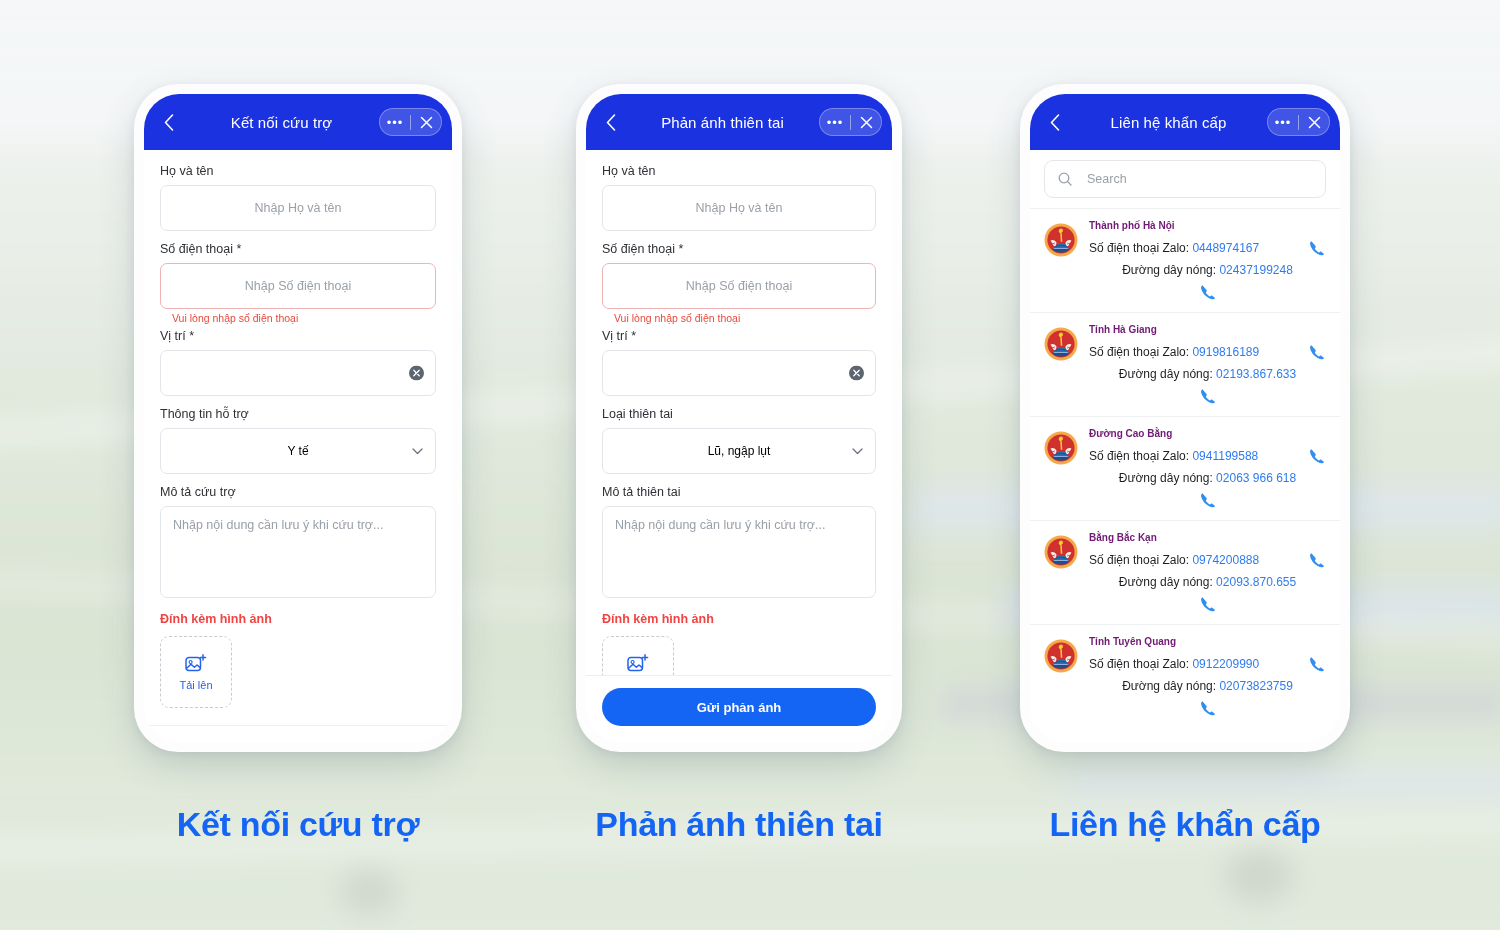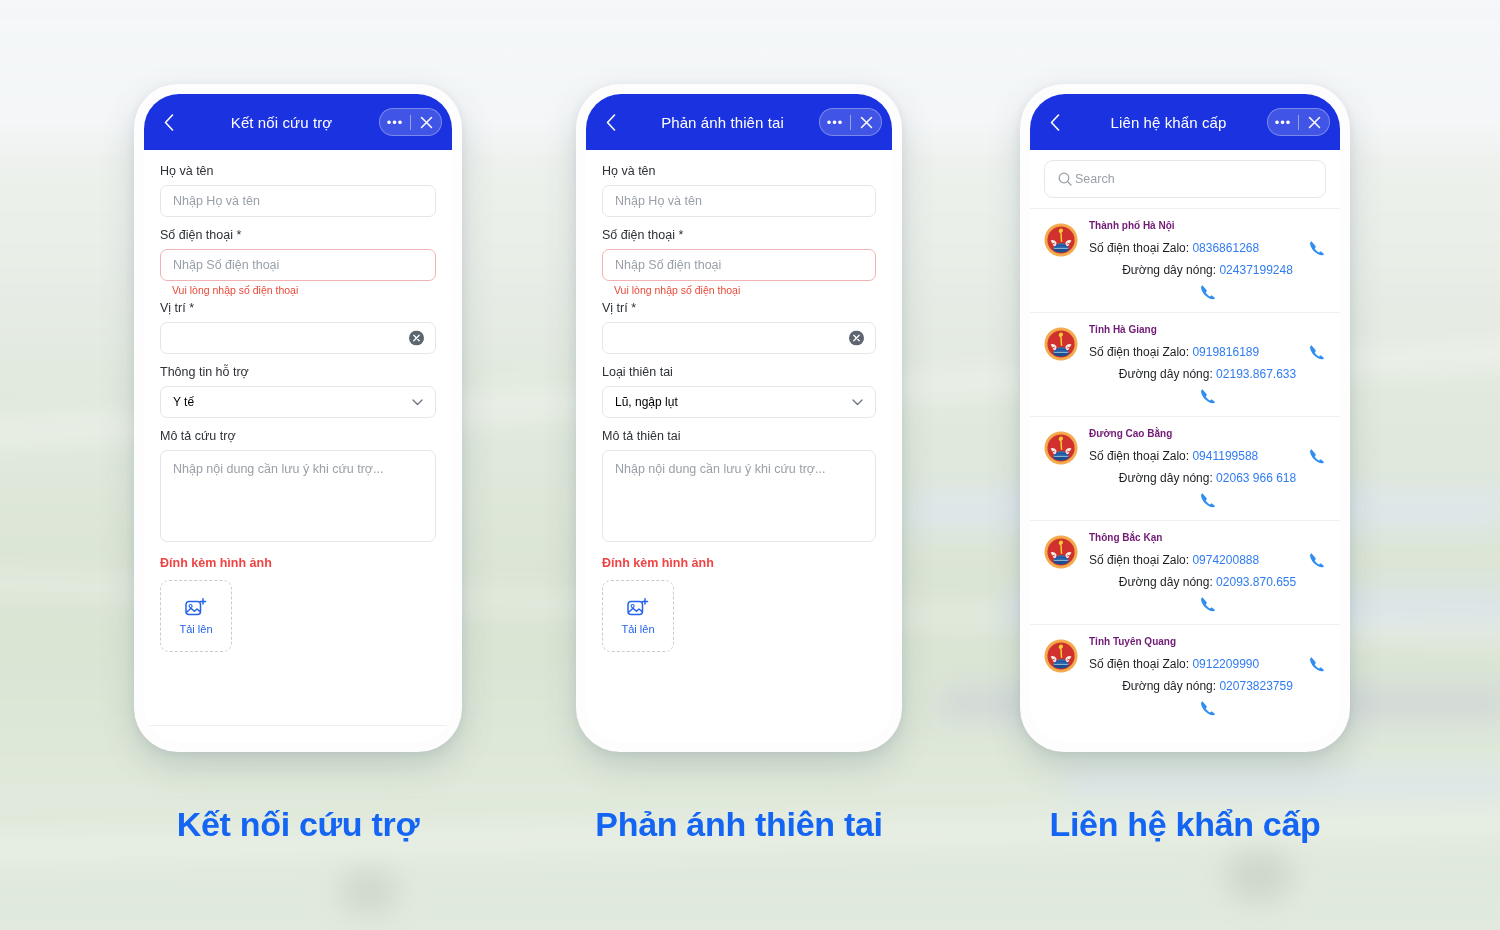--- a/index.html
+++ b/index.html
@@ -139,31 +139,32 @@
     background: #fff;
   }
   .lbl {
     font-size: 12.5px;
     color: #2d3035;
     margin-bottom: 6px;
     line-height: 1.2;
   }
   .field {
     width: 100%;
-    height: 32px;
+    height: 46px;
     border: 1px solid #e2e5e9;
     border-radius: 7px;
     display: flex;
     align-items: center;
     padding: 0 12px;
     font-size: 12.5px;
     color: #9aa0a8;
     background: #fff;
     margin-bottom: 11px;
     position: relative;
+    justify-content: center;
   }
   .field.err { border-color: #f0b2b2; }
   .field.empty { color: transparent; }
   .err-msg {
     color: #e8493a;
     font-size: 10.5px;
     margin: -8px 0 5px 12px;
   }
   .field .clear {
     position: absolute;
@@ -238,21 +239,21 @@
     overflow: hidden;
     padding-top: 10px;
   }
   .search {
     margin: 0 14px 10px 14px;
     height: 38px;
     border: 1px solid #e4e7ea;
     border-radius: 9px;
     display: flex;
     align-items: center;
-    gap: 3px;
+    gap: 15px;
     padding: 0 13px;
   }
   .search-ph { font-size: 12.5px; color: #9aa0a8; }
   .c-item {
     display: flex;
     gap: 11px;
     padding: 11px 14px 10px 14px;
     border-top: 1px solid #eef0f2;
     align-items: flex-start;
   }
@@ -461,20 +462,23 @@
           <svg width="22" height="20" viewBox="0 0 22 20" fill="none">
             <rect x="1" y="3.5" width="14.5" height="13" rx="3" stroke="#2563eb" stroke-width="1.5"></rect>
             <circle cx="5.6" cy="8" r="1.5" stroke="#2563eb" stroke-width="1.2"></circle>
             <path d="M1.6 14.2 L6 10.2 L9.4 13.2 L12 11 L15.2 13.6" stroke="#2563eb" stroke-width="1.5" stroke-linecap="round" stroke-linejoin="round"></path>
             <path d="M18 0.8 L18 6 M15.4 3.4 L20.6 3.4" stroke="#2563eb" stroke-width="1.5" stroke-linecap="round"></path>
           </svg>
           <span class="upload-lbl">Tải lên</span>
         </div>
       </div>
 
+      <div class="footer">
+        <button class="submit">Gửi phản ánh</button>
+      </div>
     </div>
   </div>
 
   <div class="phone" style="left:1020px; top:84px; width:330px; height:668px;">
     <div class="screen">
 
       <div class="hdr">
         <div class="hdr-back">
           <svg width="10" height="17" viewBox="0 0 10 17" fill="none">
             <path d="M8.5 1 L1.5 8.5 L8.5 16" stroke="#ffffff" stroke-width="1.6" stroke-linecap="round" stroke-linejoin="round"></path>
@@ -520,21 +524,21 @@
                c1 -.2 1.1 -1.3 .3 -1.5 c1.2 -.5 2.4 .6 2 1.9
                c-.4 1.3 -2 1.8 -3.5 1.2 l.4 -1.6 c2 .4 3.9 -.8 5.5 -3.8z" fill="#f2efe4"></path>
       <ellipse cx="17" cy="25.4" rx="7.6" ry="3.4" fill="#eef3f6"></ellipse>
       <path d="M9.4 25.6 c2.4 -3.8 5.1 -5.6 7.6 -5.6 c2.5 0 5.2 1.8 7.6 5.6z" fill="#2b6cb0"></path>
       <path d="M9.4 25.9 h15.2 a7.6 3.2 0 0 1 -15.2 0z" fill="#1d4e8f"></path>
       <ellipse cx="17" cy="25.7" rx="7.7" ry="3.3" fill="none" stroke="#1d4e8f" stroke-width="1"></ellipse>
     </svg></span>
               <div class="c-main">
                 <div class="c-name">Thành phố Hà Nội</div>
                 <div class="c-row">
-                  <span class="c-row-txt"><span>Số điện thoại Zalo:</span> <span class="c-num">0836861268</span></span>
+                  <span class="c-row-txt"><span>Số điện thoại Zalo:</span> <span class="c-num">0448974167</span></span>
                   <span class="c-call">
     <svg width="18" height="18" viewBox="0 0 18 18">
       <path d="M3.4 2.2 c-.9 .6 -1.5 1.7 -1.3 2.9 c.4 2.6 2 5.3 3.9 7.2
                c1.9 1.9 4.6 3.5 7.2 3.9 c1.2 .2 2.3 -.4 2.9 -1.3
                l-2.6 -2 c-.5 -.4 -1.2 -.4 -1.7 0 l-.9 .7
                c-1.5 -.7 -3.4 -2.6 -4.1 -4.1 l.7 -.9
                c.4 -.5 .4 -1.2 0 -1.7z" fill="#2f8ef0"></path>
     </svg></span>
                 </div>
                 <div class="c-row">
@@ -656,21 +660,21 @@
                c.4 1.3 2 1.8 3.5 1.2 l-.4 -1.6 c-2 .4 -3.9 -.8 -5.5 -3.8z" fill="#f2efe4"></path>
       <path d="M27.5 17.5 c-2.2 -1.2 -4.4 -.3 -5.6 1.4 c-.9 1.3 -.3 2.6 .9 2.4
                c1 -.2 1.1 -1.3 .3 -1.5 c1.2 -.5 2.4 .6 2 1.9
                c-.4 1.3 -2 1.8 -3.5 1.2 l.4 -1.6 c2 .4 3.9 -.8 5.5 -3.8z" fill="#f2efe4"></path>
       <ellipse cx="17" cy="25.4" rx="7.6" ry="3.4" fill="#eef3f6"></ellipse>
       <path d="M9.4 25.6 c2.4 -3.8 5.1 -5.6 7.6 -5.6 c2.5 0 5.2 1.8 7.6 5.6z" fill="#2b6cb0"></path>
       <path d="M9.4 25.9 h15.2 a7.6 3.2 0 0 1 -15.2 0z" fill="#1d4e8f"></path>
       <ellipse cx="17" cy="25.7" rx="7.7" ry="3.3" fill="none" stroke="#1d4e8f" stroke-width="1"></ellipse>
     </svg></span>
               <div class="c-main">
-                <div class="c-name">Thông Bắc Kạn</div>
+                <div class="c-name">Bằng Bắc Kạn</div>
                 <div class="c-row">
                   <span class="c-row-txt"><span>Số điện thoại Zalo:</span> <span class="c-num">0974200888</span></span>
                   <span class="c-call">
     <svg width="18" height="18" viewBox="0 0 18 18">
       <path d="M3.4 2.2 c-.9 .6 -1.5 1.7 -1.3 2.9 c.4 2.6 2 5.3 3.9 7.2
                c1.9 1.9 4.6 3.5 7.2 3.9 c1.2 .2 2.3 -.4 2.9 -1.3
                l-2.6 -2 c-.5 -.4 -1.2 -.4 -1.7 0 l-.9 .7
                c-1.5 -.7 -3.4 -2.6 -4.1 -4.1 l.7 -.9
                c.4 -.5 .4 -1.2 0 -1.7z" fill="#2f8ef0"></path>
     </svg></span>

